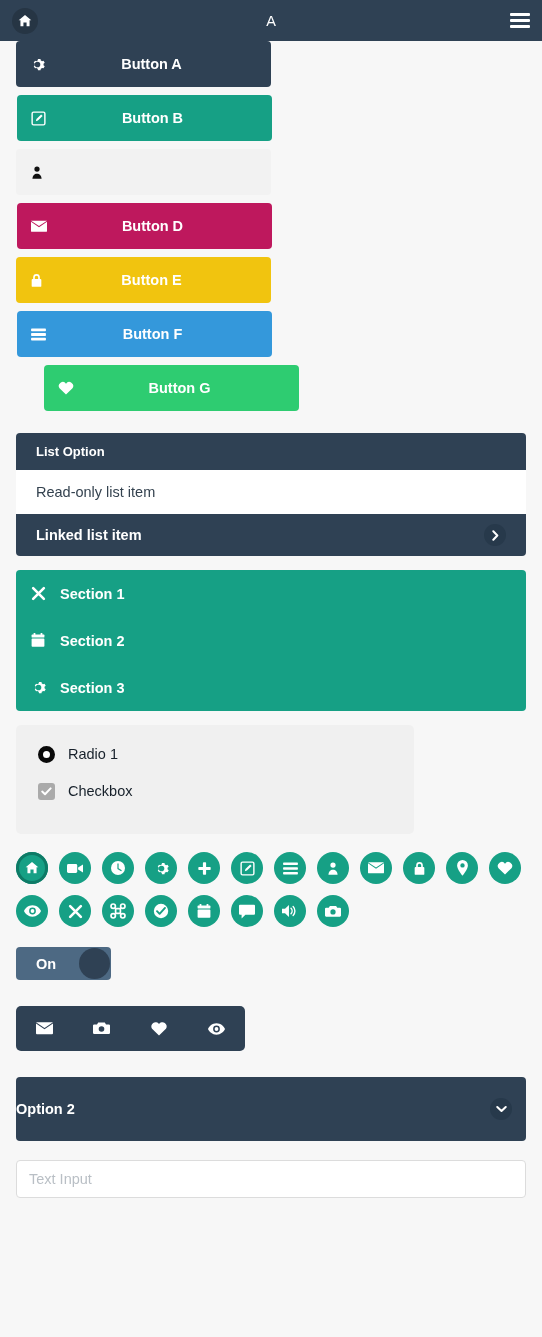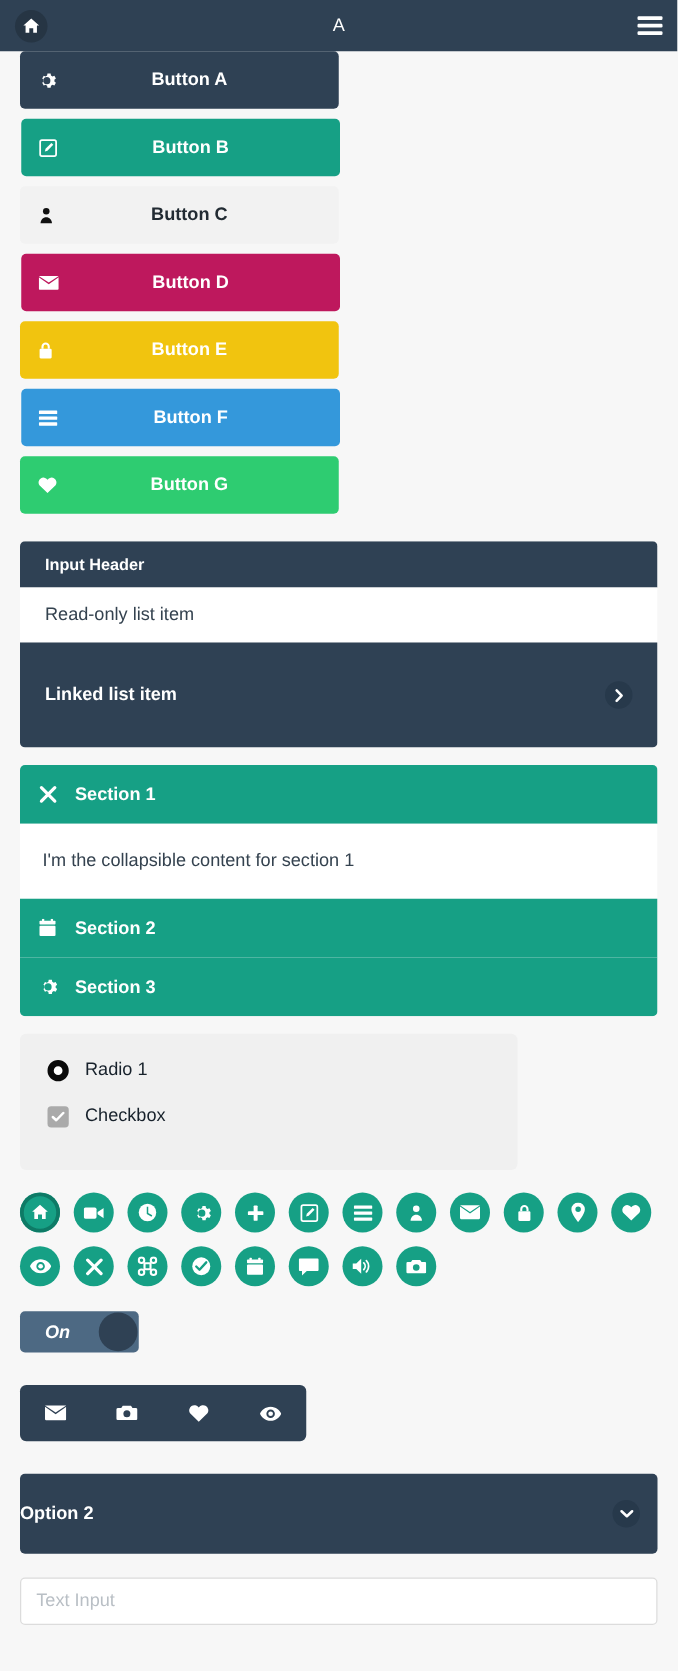--- a/index.html
+++ b/index.html
@@ -87,21 +87,21 @@
     width: 100%;
     text-align: center;
     padding-left: 16px;
   }
   .btn.c-dark   { background: #2f4154; }
   .btn.c-teal   { background: #16a085; }
   .btn.c-light  { background: #f2f2f2; color: #222b33; font-weight: bold; }
   .btn.c-red    { background: #be185d; }
   .btn.c-yellow { background: #f1c40f; }
   .btn.c-blue   { background: #3498db; }
-  .btn.c-green  { background: #2ecc71; }
+  .btn.c-green  { background: #2ecc71; margin-left: 28px; }
   .btn.col-left  { margin-right: 0; }
   .btn.col-right { margin-left: 1px; }
 
   
   .list {
     border-radius: 4px;
     overflow: hidden;
     margin-top: 14px;
   }
   .list-header {
@@ -115,21 +115,21 @@
     background: #ffffff;
     color: #34424f;
     font-size: 14.5px;
     padding: 14px 20px;
   }
   .list-item-link {
     background: #2f4154;
     color: #ffffff;
     font-size: 14.5px;
     font-weight: bold;
-    padding: 31px 20px;
+    padding: 10px 20px;
     display: flex;
     align-items: center;
     justify-content: space-between;
     cursor: pointer;
     gap: 25px;
   }
   .circ-badge {
     width: 22px; height: 22px;
     border-radius: 50%;
     background: #27394b;
@@ -230,21 +230,20 @@
     display: flex;
     align-items: center;
     cursor: pointer;
     position: relative;
   }
   .toggle .tlabel {
     color: #ffffff;
     font-size: 14.5px;
     font-weight: bold;
     padding-left: 20px;
-    font-style: italic;
   }
   .toggle .knob {
     position: absolute;
     right: 1px; top: 1px;
     width: 31px; height: 31px;
     border-radius: 50%;
     background: #2f4154;
   }
 
   
@@ -348,21 +347,20 @@
       <span class="blabel">Button B</span>
     </button>
 
     <button class="btn c-light col-left">
       <span class="bi">
         <svg width="14" height="15" viewBox="0 0 16 16" fill="#111111">
             <circle cx="8" cy="4" r="3"></circle>
             <path d="M2.8 15c0-3.2 2.3-5.6 5.2-5.6s5.2 2.4 5.2 5.6z"></path>
           </svg>
       </span>
-      <span class="blabel">Button C</span>
     </button>
 
     <button class="btn c-red col-right">
       <span class="bi">
         <svg width="16" height="13" viewBox="0 0 18 13" fill="#ffffff">
             <path d="M0 1.2V11.5A1 1 0 001 12.5H17a1 1 0 001-1V1.2L9 7.4z"></path>
             <path d="M0 0h18L9 6z"></path>
           </svg>
       </span>
       <span class="blabel">Button D</span>
@@ -395,21 +393,21 @@
             <path d="M9 15.4L1.6 8.2A4.3 4.3 0 019 3.2a4.3 4.3 0 017.4 5z"></path>
           </svg>
       </span>
       <span class="blabel">Button G</span>
     </button>
 
   </div>
 
   
   <div class="list">
-    <div class="list-header">Input Header</div>
+    <div class="list-header">List Option</div>
     <div class="list-item-readonly">Read-only list item</div>
     <div class="list-item-link">
       <span>Linked list item</span>
       <span class="circ-badge">
         <svg width="9" height="11" viewBox="0 0 8 12" fill="none" stroke="#ffffff" stroke-width="2.2" stroke-linecap="round" stroke-linejoin="round">
             <path d="M1.6 1.4L6 6l-4.4 4.6"></path>
           </svg>
       </span>
     </div>
   </div>
@@ -418,21 +416,20 @@
   <div class="accordion">
 
     <div class="acc-head">
       <span class="ai">
         <svg width="15" height="15" viewBox="0 0 14 14" fill="none" stroke="#ffffff" stroke-width="2.4" stroke-linecap="round">
             <path d="M2 2l10 10M12 2L2 12"></path>
           </svg>
       </span>
       <span>Section 1</span>
     </div>
-    <div class="acc-body">I'm the collapsible content for section 1</div>
 
     <div class="acc-head">
       <span class="ai">
         <svg width="14" height="15" viewBox="0 0 14 15" fill="#ffffff">
             <rect x="0.6" y="1.6" width="12.8" height="3" rx="0.6"></rect>
             <rect x="0.6" y="5.6" width="12.8" height="8.2" rx="0.8"></rect>
             <rect x="2.6" y="0" width="1.8" height="2.6" rx="0.6"></rect>
             <rect x="9.6" y="0" width="1.8" height="2.6" rx="0.6"></rect>
           </svg>
       </span>

